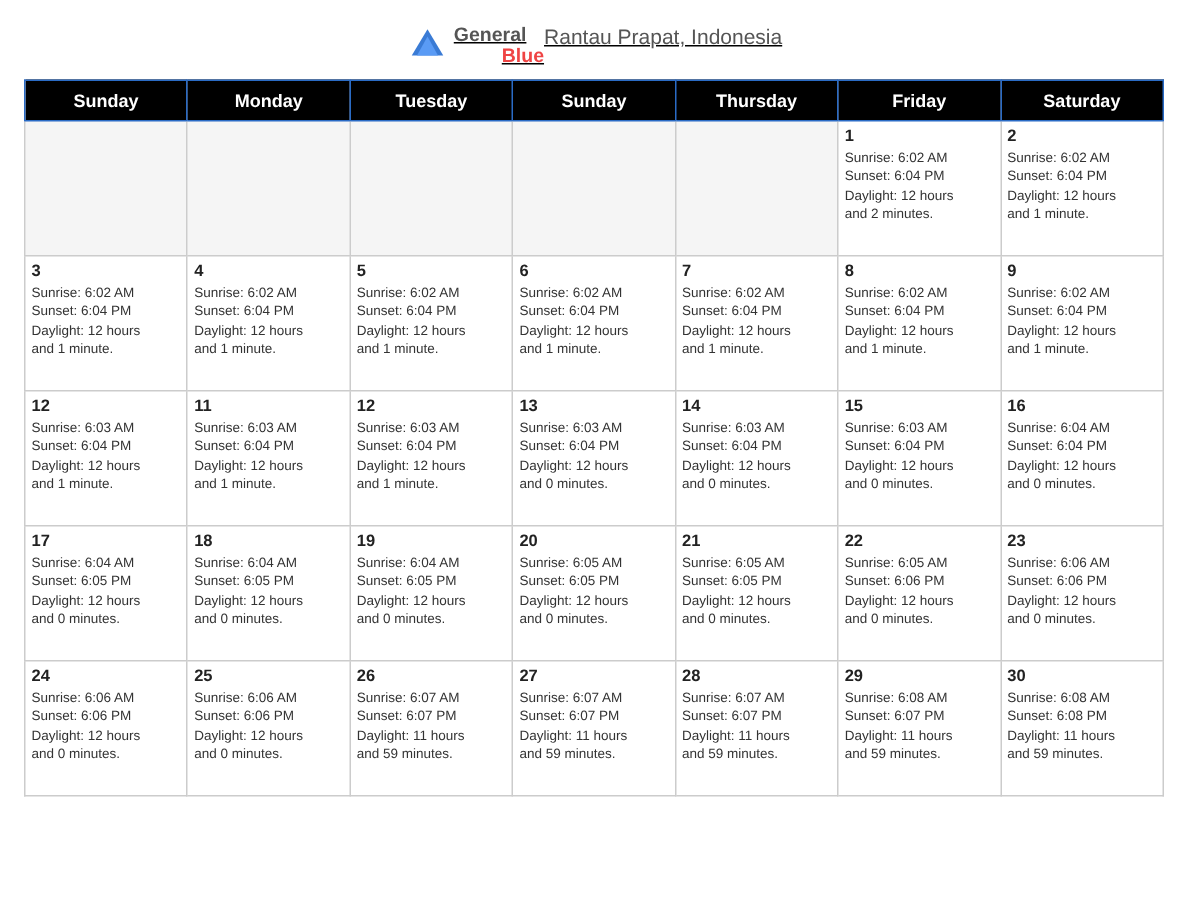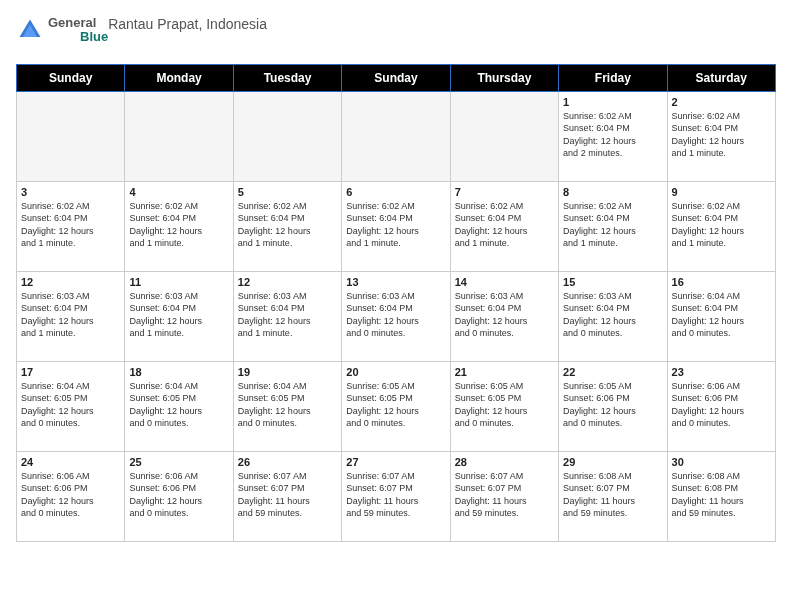--- a/index.html
+++ b/index.html
@@ -5,38 +5,39 @@
     * { box-sizing: border-box; margin: 0; padding: 0; }
     body {
       font-family: Arial, sans-serif;
       background: #fff;
       width: 792px;
       min-height: 612px;
       padding: 16px;
     }
     .header-section {
       display: flex;
-      justify-content: flex-start;
+      justify-content: center;
       align-items: flex-start;
-      margin-bottom: 19px;
+      margin-bottom: 8px;
+      text-decoration: underline;
     }
     .logo {
       display: flex;
       align-items: center;
       gap: 4px;
     }
     .logo-text {
       display: flex;
       flex-direction: column;
       font-size: 13px;
       font-weight: bold;
       line-height: 1.1;
     }
     .logo-text span:first-child { color: #555; }
-    .logo-text span:last-child { color: #0f766e; padding-left: 32px; }
+    .logo-text span:last-child { color: #ef4444; padding-left: 32px; }
     .logo-icon {
       width: 28px;
       height: 28px;
     }
     .title-block {
       text-align: right;
     }
     .month-title {
       font-size: 32px;
       font-weight: normal;

